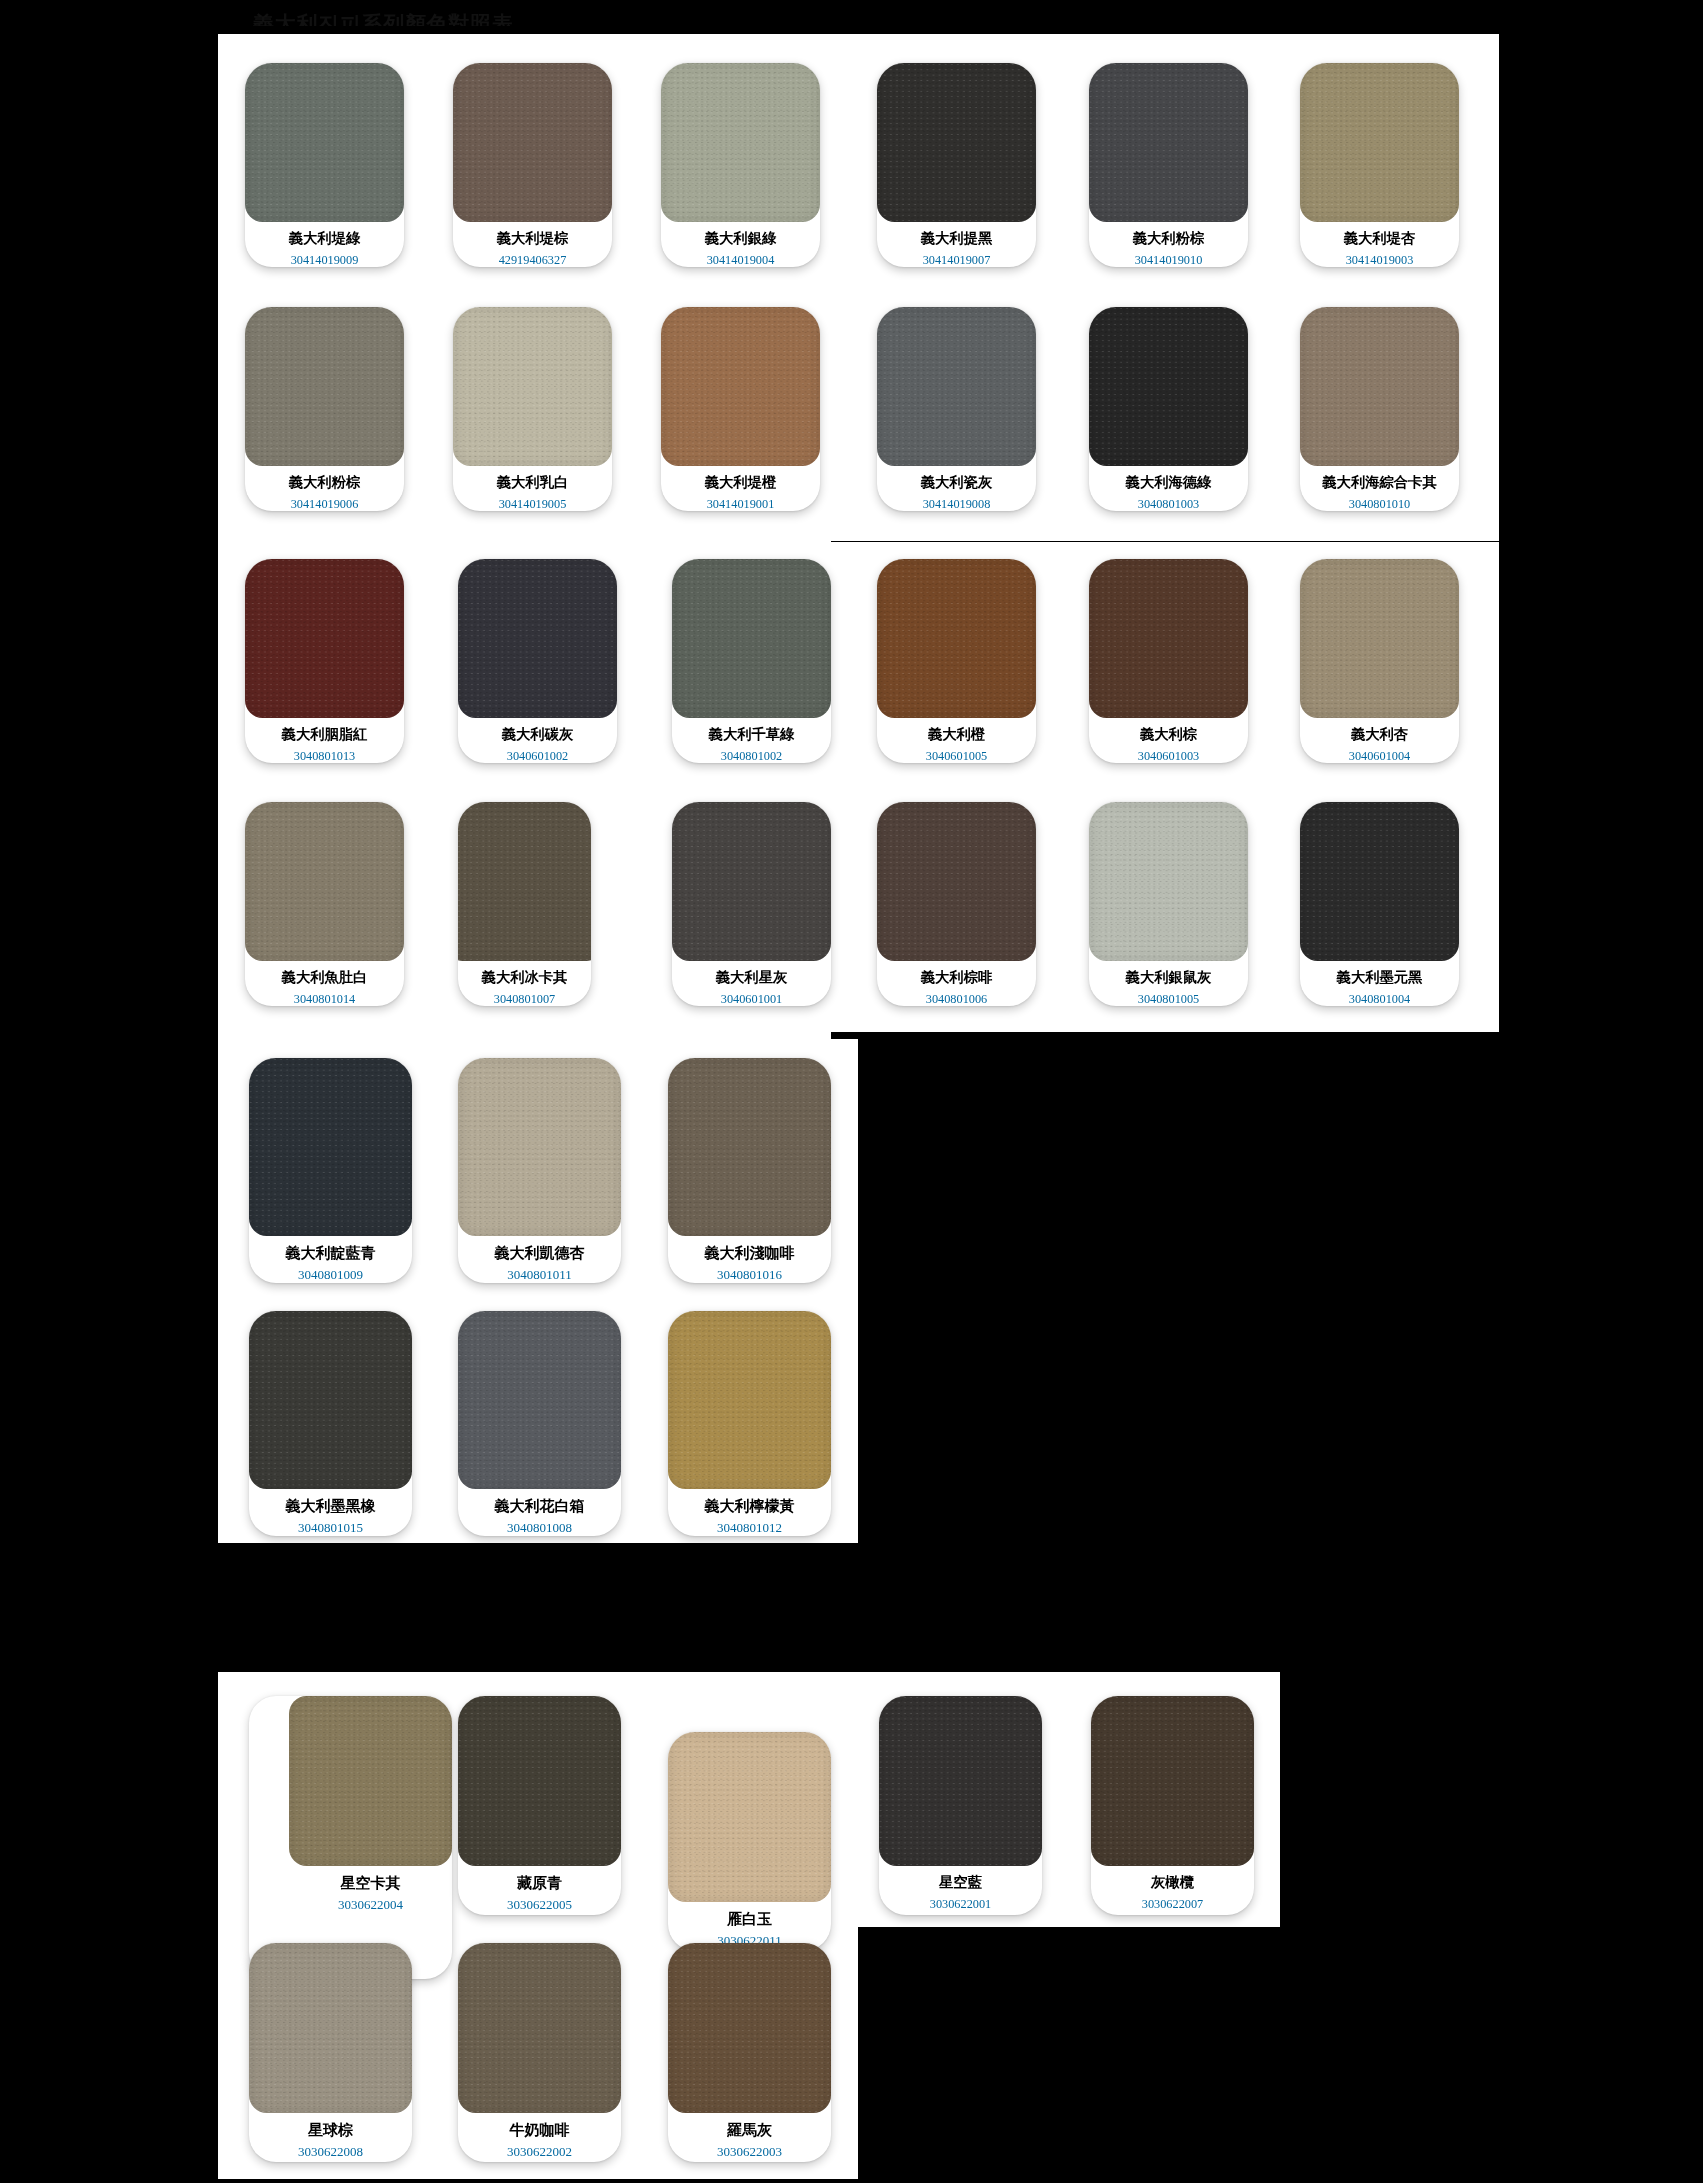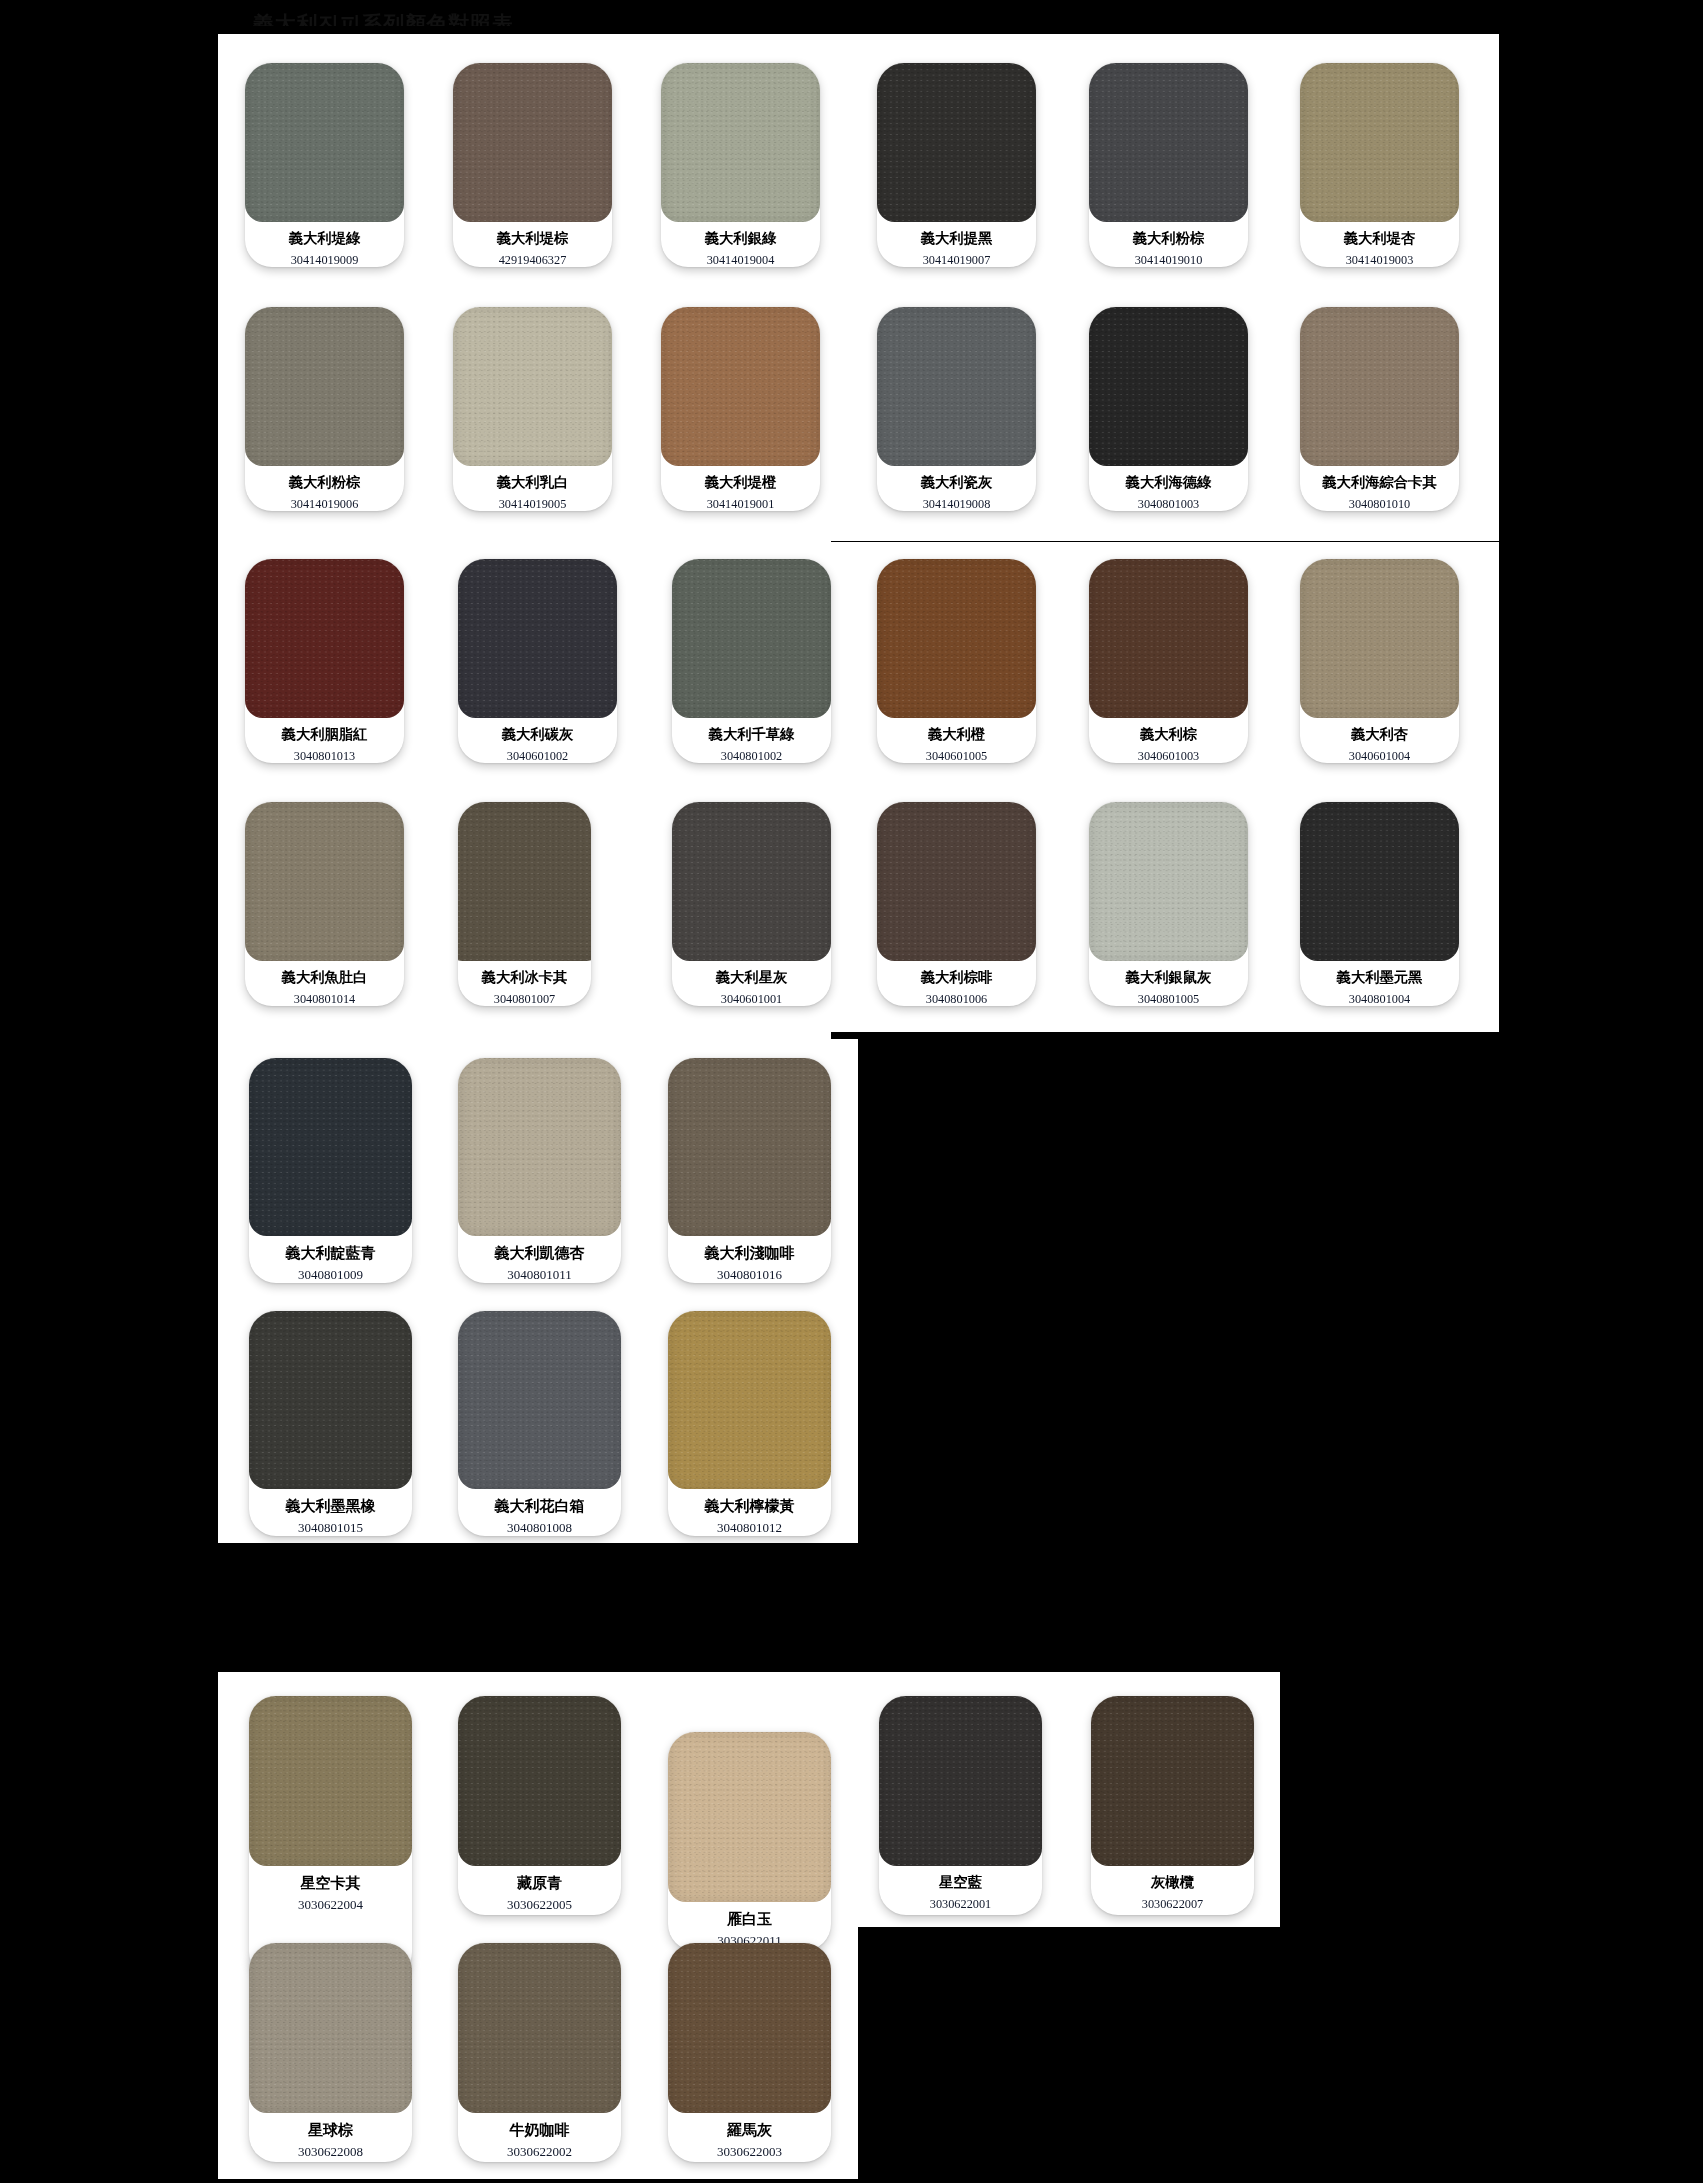--- a/index.html
+++ b/index.html
@@ -47,21 +47,21 @@
   .meta{
     width:100%;text-align:center;
     display:flex;flex-direction:column;align-items:center;justify-content:flex-start;
   }
   .cname{
     font-weight:bold;color:#000;
     font-size:14.3px;line-height:1.15;
     margin-top:8.2px;white-space:nowrap;
   }
   .ccode{
-    color:#0f172a;font-size:12.3px;line-height:1.15;margin-top:6.1px;
+    color:#0369a1;font-size:12.3px;line-height:1.15;margin-top:6.1px;
     font-family:"Liberation Serif","DejaVu Serif",serif;
     white-space:nowrap;
   }
   .card.tall .cname{font-size:15px;}
   .card.tall .ccode{font-size:13px;}
 </style>
 </head>
 <body>
 
 <div class="stage">
@@ -283,21 +283,21 @@
           <div class="ccode">3040801008</div>
         </div>
       </div>
       <div class="card tall" style="left: 668px; top: 1311px; width: 163px; height: 225px;">
         <div class="chip" style="width: 163px; height: 178px; background: rgb(169, 140, 76);"></div>
         <div class="meta">
           <div class="cname">義大利檸檬黃</div>
           <div class="ccode">3040801012</div>
         </div>
       </div>
-      <div class="card tall" style="left: 249px; top: 1696px; width: 163px; height: 283px;">
+      <div class="card tall" style="left: 249px; top: 1696px; width: 163px; height: 283px; padding-left: 40px;">
         <div class="chip" style="width: 163px; height: 170px; background: rgb(135, 122, 91);"></div>
         <div class="meta">
           <div class="cname">星空卡其</div>
           <div class="ccode">3030622004</div>
         </div>
       </div>
       <div class="card tall" style="left: 458px; top: 1696px; width: 163px; height: 219px;">
         <div class="chip" style="width: 163px; height: 170px; background: rgb(67, 63, 53);"></div>
         <div class="meta">
           <div class="cname">藏原青</div>

